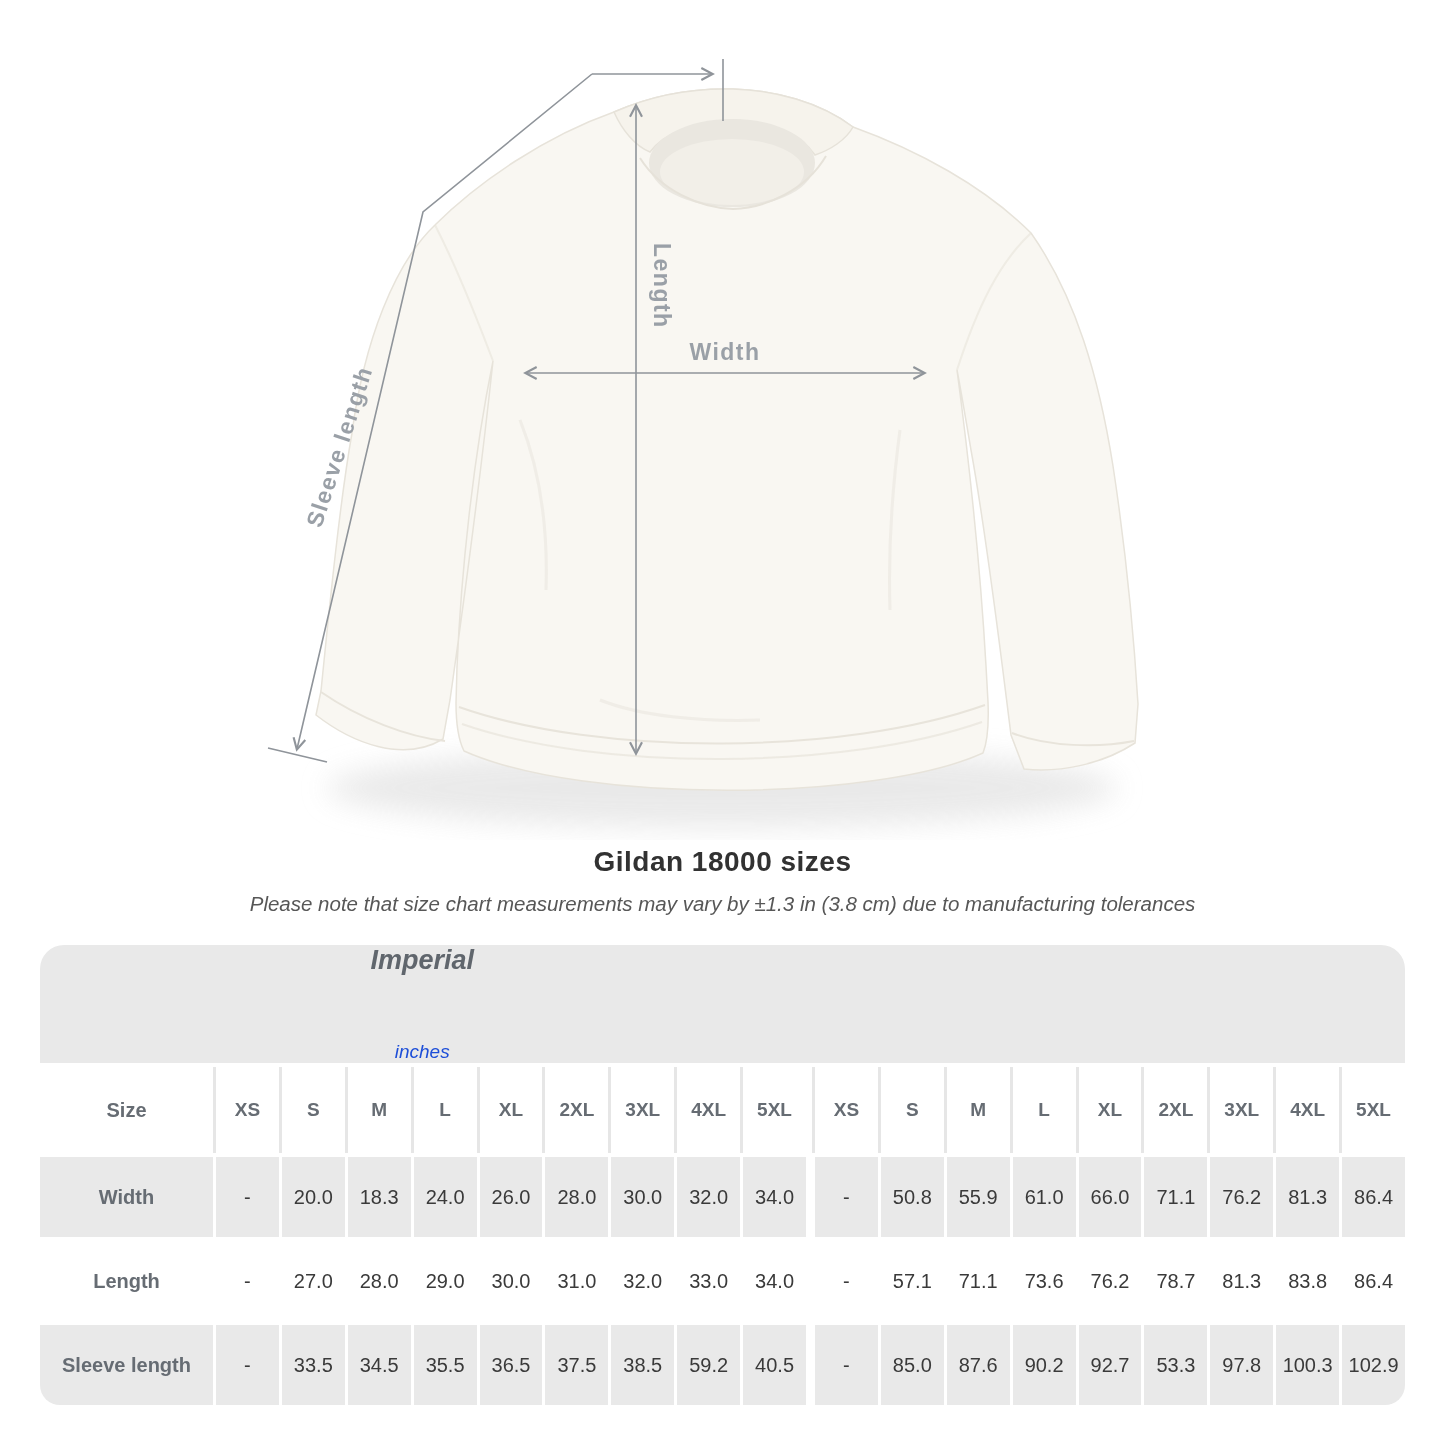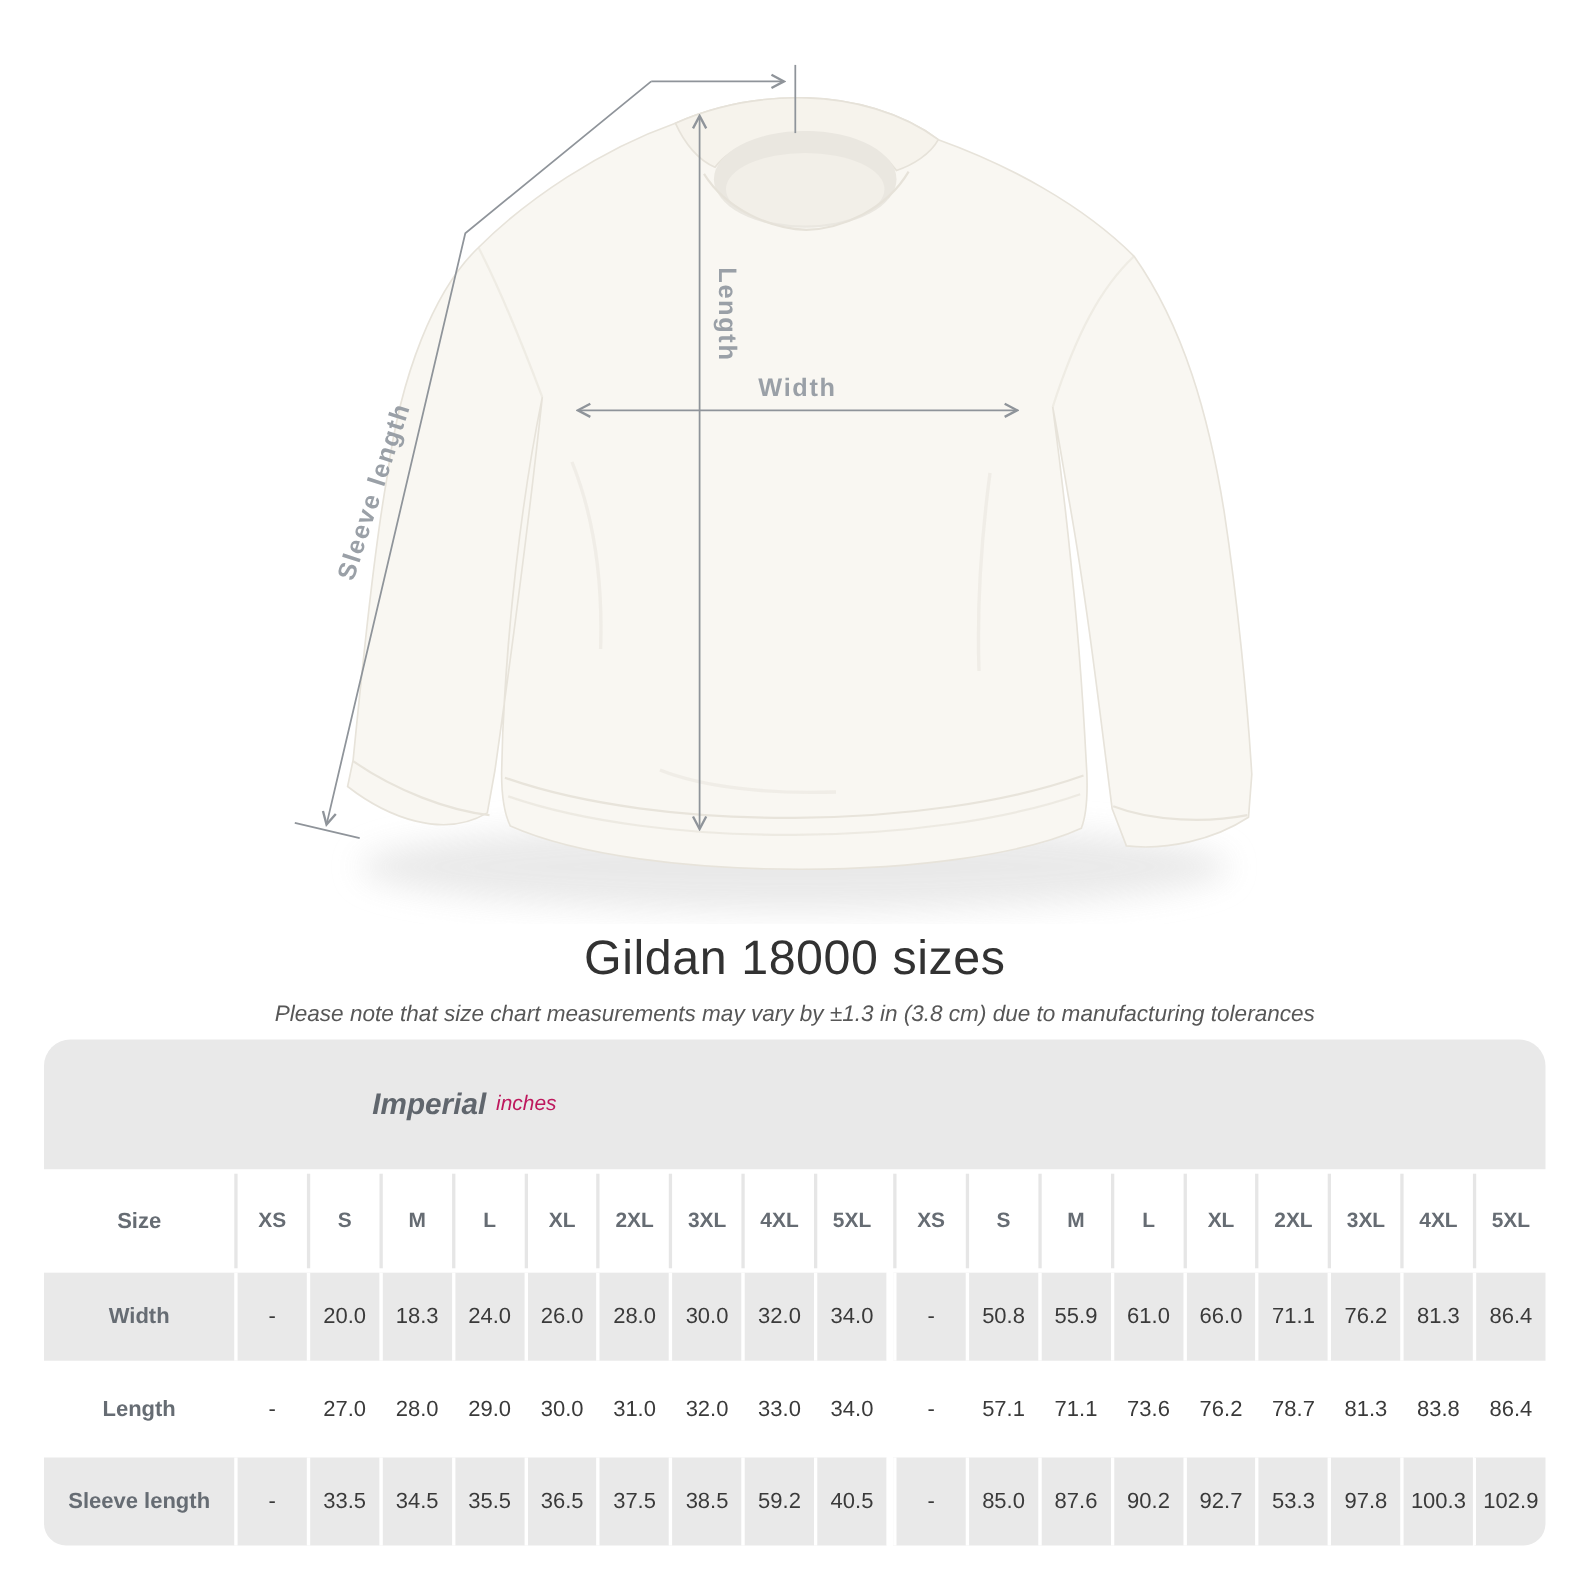--- a/index.html
+++ b/index.html
@@ -5,30 +5,30 @@
   html,body{margin:0;padding:0;background:#ffffff;}
   body{
     width:1445px;height:1445px;position:relative;overflow:hidden;
     font-family:"Liberation Sans","DejaVu Sans",sans-serif;
     -webkit-font-smoothing:antialiased;
   }
   
   .diagram-wrap{position:absolute;left:0;top:0;width:1445px;height:840px;}
   
   .title-block{position:absolute;left:0;top:846px;width:1445px;text-align:center;}
-  .chart-title{font-size:44px;font-weight:normal;color:#323232;margin:0;letter-spacing:.5px;}
+  .chart-title{font-size:28px;font-weight:bold;color:#323232;margin:0;letter-spacing:.5px;}
   .chart-note{font-size:20.5px;font-style:italic;color:#575757;margin:14px 0 0 0;}
   
   .size-table{position:absolute;left:40px;top:945px;width:1365px;display:flex;flex-direction:column;gap:4px;}
   .units-band{height:118px;background:#e9e9e9;border-radius:24px 24px 0 0;display:flex;}
-  .unit-group{display:flex;flex-direction:row;align-items:center;justify-content:center;gap:9px;}
+  .unit-group{display:flex;flex-direction:column;align-items:center;justify-content:space-between;gap:9px;}
   .unit-group.left{flex:0 0 56%;}
   .unit-group.right{flex:1;}
   .unit-name{font-size:27px;font-weight:bold;font-style:italic;color:#60666d;}
-  .unit-sub{font-size:19px;font-style:italic;color:#be185d;}
+  .unit-sub{font-size:19px;font-style:italic;color:#1d4ed8;}
   .trow{display:grid;grid-template-columns:173px repeat(9,1fr) 6px repeat(9,1fr);height:80px;}
   .trow.header{height:86px;}
   .cell{display:flex;align-items:center;justify-content:center;box-sizing:border-box;}
   .trow .cell{border-left:3px solid transparent;}
   .trow .cell:first-child{border-left:none;}
   .trow.header .cell{border-left-color:#e6e6e6;}
   .trow.header .cell:first-child,.trow.header .cell.spacer{border-left-color:transparent;}
   .trow.gray .cell{background:#e9e9e9;border-left-color:#ffffff;}
   .trow.gray .cell:first-child{border-left:none;}
   .trow.gray .cell.spacer{background:#ffffff;border-left-color:transparent;}

